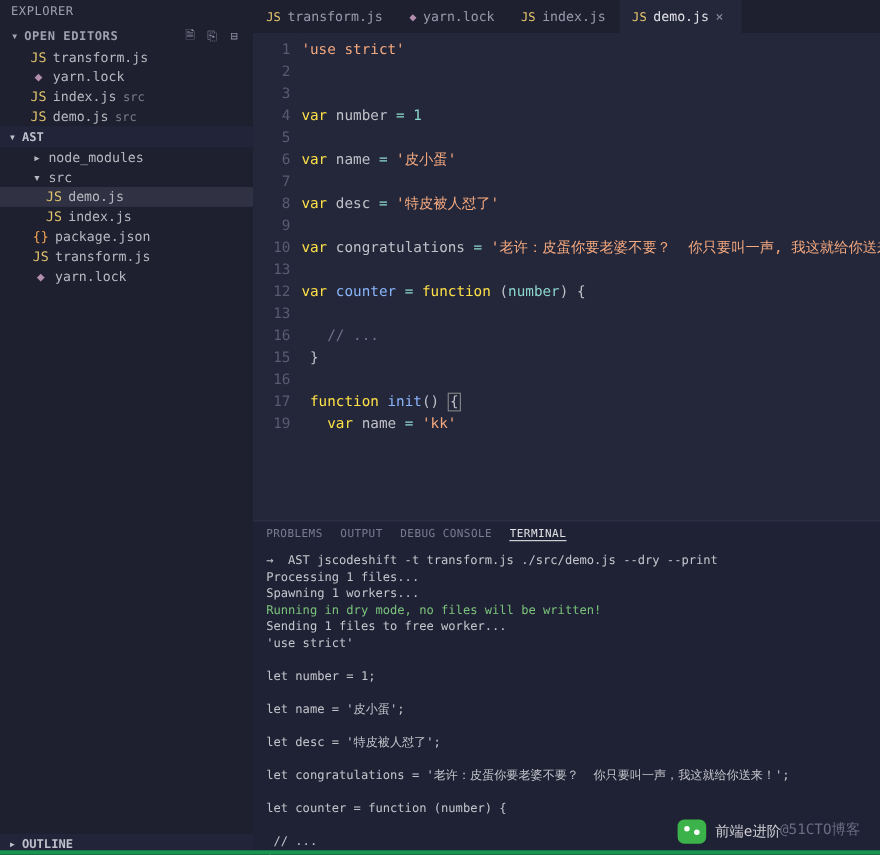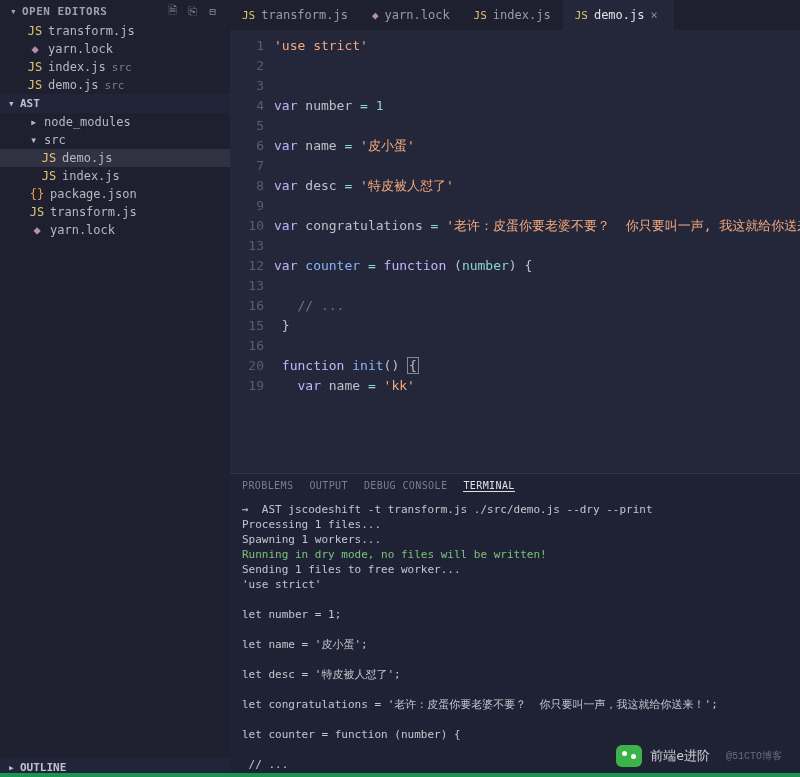--- a/index.html
+++ b/index.html
@@ -31,48 +31,51 @@
   .tab { display:flex; align-items:center; gap:6px; padding:0 12px; color:#9a9aac; font-style:italic; cursor:pointer; }
   .tab span.tl { font-style:normal; }
   .tab.active { background:#24273a; color:#e0e0e6; }
   .tab .close { width:12px; font-style:normal; color:#8a8a98; }
   .tab .fi { color:#e2c46b; font-style:normal; font-size:11px; }
   .tab .fi.lock { color:#b48ead; }
   
   .editor { flex:1; display:flex; overflow:hidden; font-family:Consolas,Menlo,monospace; font-size:13px; line-height:20px; }
   .gutter { width:44px; text-align:right; color:#5a5b70; padding:6px 10px 6px 0; background:#24273a; }
   .code { flex:1; padding:6px 0; white-space:pre; color:#c0c0c8; overflow:hidden; }
-  .kw { color:#c4b5fd;text-align:center; }
+  .kw { color:#fde047;text-align:center; }
   .fn { color:#89b4fa; }
   .str { color:#f5a97f; }
   .pn { color:#8bd5ca; }
   .cm { color:#6e738d; }
   .op { color:#8bd5ca; }
   .cursorbox { border:1px solid #888; padding:0 1px; }
   
   .panel { height:304px; background:#1f2235; border-top:1px solid #33344a; display:flex; flex-direction:column; font-family:Consolas,Menlo,monospace; font-size:11px; }
   .ptabs { display:flex; gap:16px; padding:6px 12px; color:#7a7c90; font-size:10px; letter-spacing:.4px; }
   .ptab { cursor:pointer; }
   .ptab.active { color:#e0e0e4; border-bottom:1px solid #e0e0e4; padding-bottom:0; }
   .term { flex:1; padding:4px 12px 8px 12px; color:#c5c5cc; line-height:15px; white-space:pre; overflow:hidden; }
   .grn { color:#7bc27b; }
-  .watermark { position:absolute; right:18px; bottom:14px; color:#6a6c80; font-size:10px;font-family:Liberation Mono, monospace; }
+  .watermark { position:absolute; right:18px; bottom:14px; color:#6a6c80; font-size:13px; }
   .wechat { position:absolute; right:90px; bottom:10px; display:flex; align-items:center; gap:8px; color:#d0d0d4; font-size:13px; }
   .wicon { width:26px; height:22px; border-radius:6px; background:#3cb34a; position:relative; }
   .wicon::before, .wicon::after { content:""; position:absolute; background:#fff; border-radius:50%; }
   .wicon::before { width:5px; height:5px; left:6px; top:6px; }
   .wicon::after { width:5px; height:5px; right:6px; top:9px; }
   .statusbar { height:4px; background:#199552; position:absolute; bottom:0; left:0; right:0; }
 </style>
 </head>
 <body>
 
 <div class="app">
 
   <div class="sidebar">
+    <div class="panel-hdr">
+      <span>EXPLORER</span>
+    </div>
     <div class="panel-hdr top">
       <span class="open-title">
         <span class="chev">▾</span>
         <span>OPEN EDITORS</span>
       </span>
       <span class="mini-icons">
         <span>🗎</span>
         <span>⎘</span>
         <span>⊟</span>
       </span>
@@ -172,21 +175,21 @@
           <div>7</div>
           <div>8</div>
           <div>9</div>
           <div>10</div>
           <div>13</div>
           <div>12</div>
           <div>13</div>
           <div>16</div>
           <div>15</div>
           <div>16</div>
-          <div>20</div>
+          <div>17</div>
           <div>19</div>
         </div>
       <div class="code" id="code"><div><span class="str">'use strict'</span></div><div>&nbsp;</div><div>&nbsp;</div><div><span class="kw">var</span> number <span class="op">=</span> <span class="pn">1</span></div><div>&nbsp;</div><div><span class="kw">var</span> name <span class="op">=</span> <span class="str">'皮小蛋'</span></div><div>&nbsp;</div><div><span class="kw">var</span> desc <span class="op">=</span> <span class="str">'特皮被人怼了'</span></div><div>&nbsp;</div><div><span class="kw">var</span> congratulations <span class="op">=</span> <span class="str">'老许：皮蛋你要老婆不要？  你只要叫一声, 我这就给你送来！'</span></div><div>&nbsp;</div><div><span class="kw">var</span> <span class="fn">counter</span> <span class="op">=</span> <span class="kw">function</span> (<span class="pn">number</span>) {</div><div>&nbsp;</div><div>   <span class="cm">// ...</span></div><div> }</div><div>&nbsp;</div><div> <span class="kw">function</span> <span class="fn">init</span>() <span class="cursorbox">{</span></div><div>   <span class="kw">var</span> name <span class="op">=</span> <span class="str">'kk'</span></div></div>
     </div>
     <div class="panel">
       <div class="ptabs">
         <span class="ptab">PROBLEMS</span>
         <span class="ptab">OUTPUT</span>
         <span class="ptab">DEBUG CONSOLE</span>
         <span class="ptab active">TERMINAL</span>

